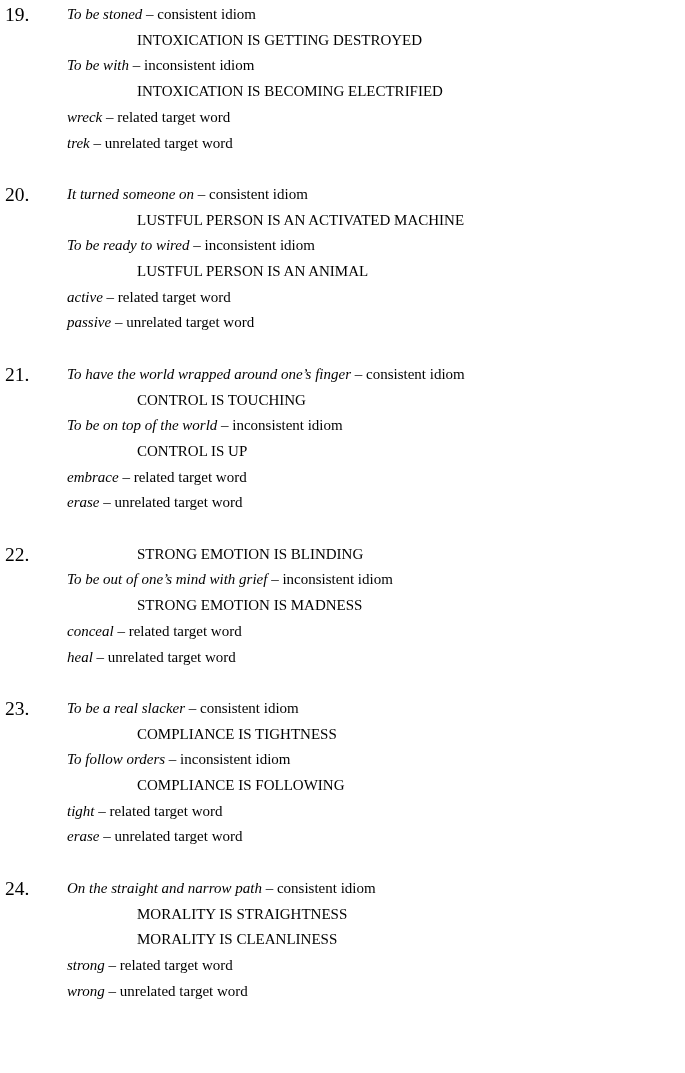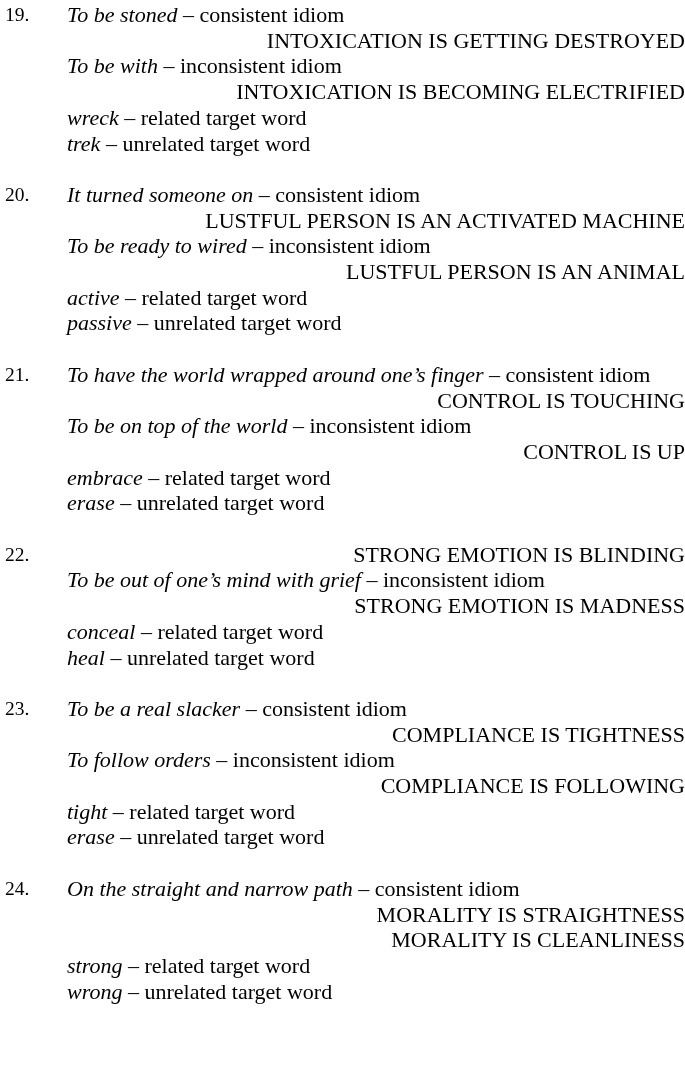--- a/index.html
+++ b/index.html
@@ -47,41 +47,40 @@
     line-height: 25.7px;
     font-style: normal;
     white-space: nowrap;
   }
 
   .item-body {
     margin-left: 67px;
   }
 
   .line {
-    font-size: 22px;
+    font-size: 15px;
     line-height: 25.7px;
     white-space: nowrap;
     letter-spacing: 0px;
   }
 
   
   .line .phrase {
     font-style: italic;
   }
 
   .line .descriptor {
     font-style: normal;
   }
 
   
   .line.metaphor {
     margin-left: 70px;
     font-style: normal;
     text-transform: none;
-    text-align: right;
   }
 </style>
 </head>
 <body>
 
 <div id="page">
 
   <div class="item">
     <div class="item-number">19.</div>
     <div class="item-body">

